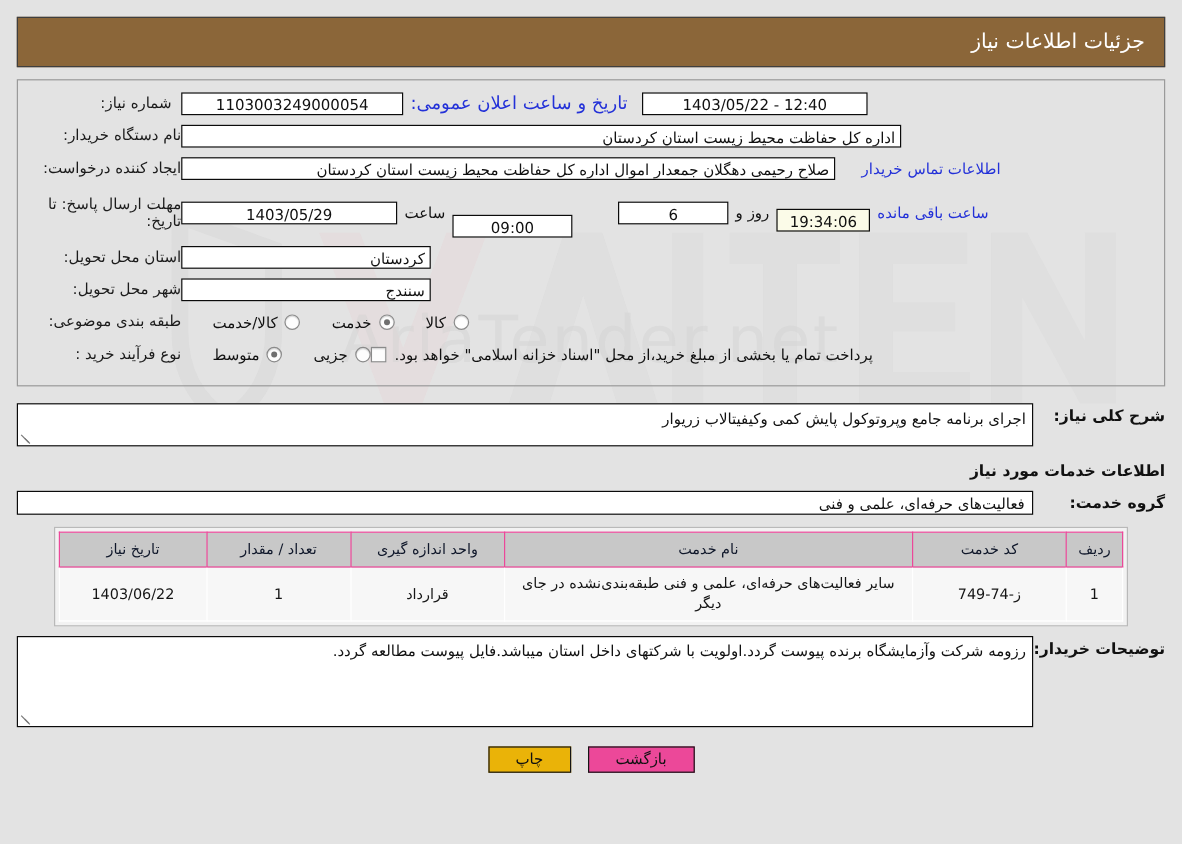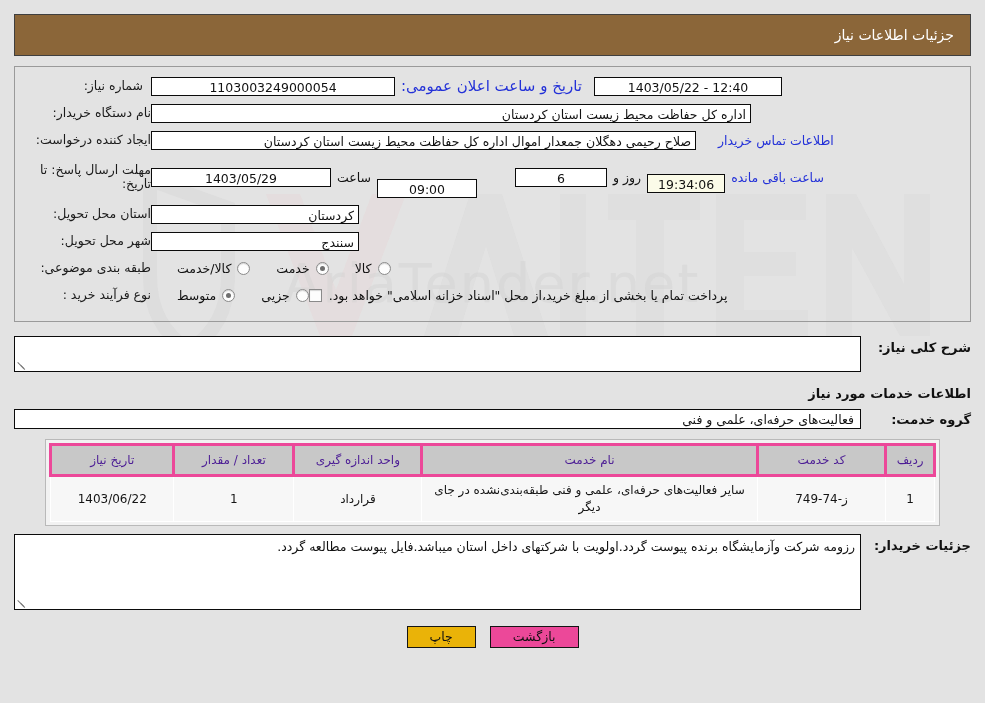--- a/index.html
+++ b/index.html
@@ -44,21 +44,21 @@
     background: #8b6639;
     border: 1px solid #3f3f3f;
     box-sizing: border-box;
     display: flex;
     align-items: center;
     justify-content: flex-start;
     padding: 0 16px;
   }
   .titlebar .title-text {
     color: #ffffff;
-    font-size: 14px;
+    font-size: 17px;
     letter-spacing: .2px;
   }
 
   
   .panel {
     margin: 10px 14px 0 14px;
     border: 1px solid #9a9a9a;
     background: transparent;
     box-sizing: border-box;
     padding: 8px 10px 10px 10px;
@@ -90,21 +90,21 @@
     line-height: 19px;
     font-size: 12.5px;
     padding: 0 4px;
     box-sizing: border-box;
     text-align: center;
     color: #111;
     overflow: hidden;
     white-space: nowrap;
   }
 
-  .w-needno   { width: 244px; }
+  .w-needno   { width: 185px; }
   .w-buyer    { width: 600px; text-align: right; }
   .w-creator  { width: 545px; text-align: right; }
   .w-date     { width: 180px; }
   .w-time     { width: 100px; margin-top: 23px; }
   .w-days     { width: 92px; }
   .w-prov     { width: 208px; text-align: right; }
   .w-city     { width: 208px; text-align: right; }
   .w-pubdate  { width: 188px; }
 
   .fld.countdown {
@@ -288,23 +288,23 @@
     padding: 3px;
     box-sizing: border-box;
   }
   table.items {
     width: 100%;
     border-collapse: collapse;
     font-size: 12px;
   }
   table.items th {
     background: #c8c8c8;
-    border: 3px solid #ec4899;
+    border: 1px solid #ec4899;
     font-weight: normal;
-    color: #4c1d95;
+    color: #0f172a;
     height: 24px;
     padding: 2px 6px;
     text-align: center;
     font-size: 12px;
   }
   table.items td {
     background: #f7f7f7;
     border: 1px solid #ffffff;
     height: 38px;
     padding: 3px 6px;
@@ -445,20 +445,21 @@
         </div>
         <span class="lbl">نوع فرآیند خرید :</span>
       </div>
     </div>
 
   </div>
 
   <div class="ta-row" style="margin-top:14px;">
     <span class="ta-label">شرح کلی نیاز:</span>
     <div class="ta short">
+      <span>اجرای برنامه جامع وپروتوکول پایش کمی وکیفیتالاب زریوار</span>
       <span class="grip">
           <i></i>
           <i></i>
         </span>
     </div>
   </div>
 
   <div class="section-head">اطلاعات خدمات مورد نیاز</div>
 
   <div class="svc-row">
@@ -485,21 +486,21 @@
           <td>سایر فعالیت‌های حرفه‌ای، علمی و فنی طبقه‌بندی‌نشده در جای دیگر</td>
           <td>قرارداد</td>
           <td>1</td>
           <td>1403/06/22</td>
         </tr>
       </tbody>
     </table>
   </div>
 
   <div class="ta-row" style="margin-top:8px;">
-    <span class="ta-label">جزئیات خریدار:</span>
+    <span class="ta-label">توضیحات خریدار:</span>
     <div class="ta tall">
       <span>رزومه شرکت وآزمایشگاه برنده پیوست گردد.اولویت با شرکتهای داخل استان میباشد.فایل پیوست مطالعه گردد.</span>
       <span class="grip">
           <i></i>
           <i></i>
         </span>
     </div>
   </div>
 
   <div class="footer">

